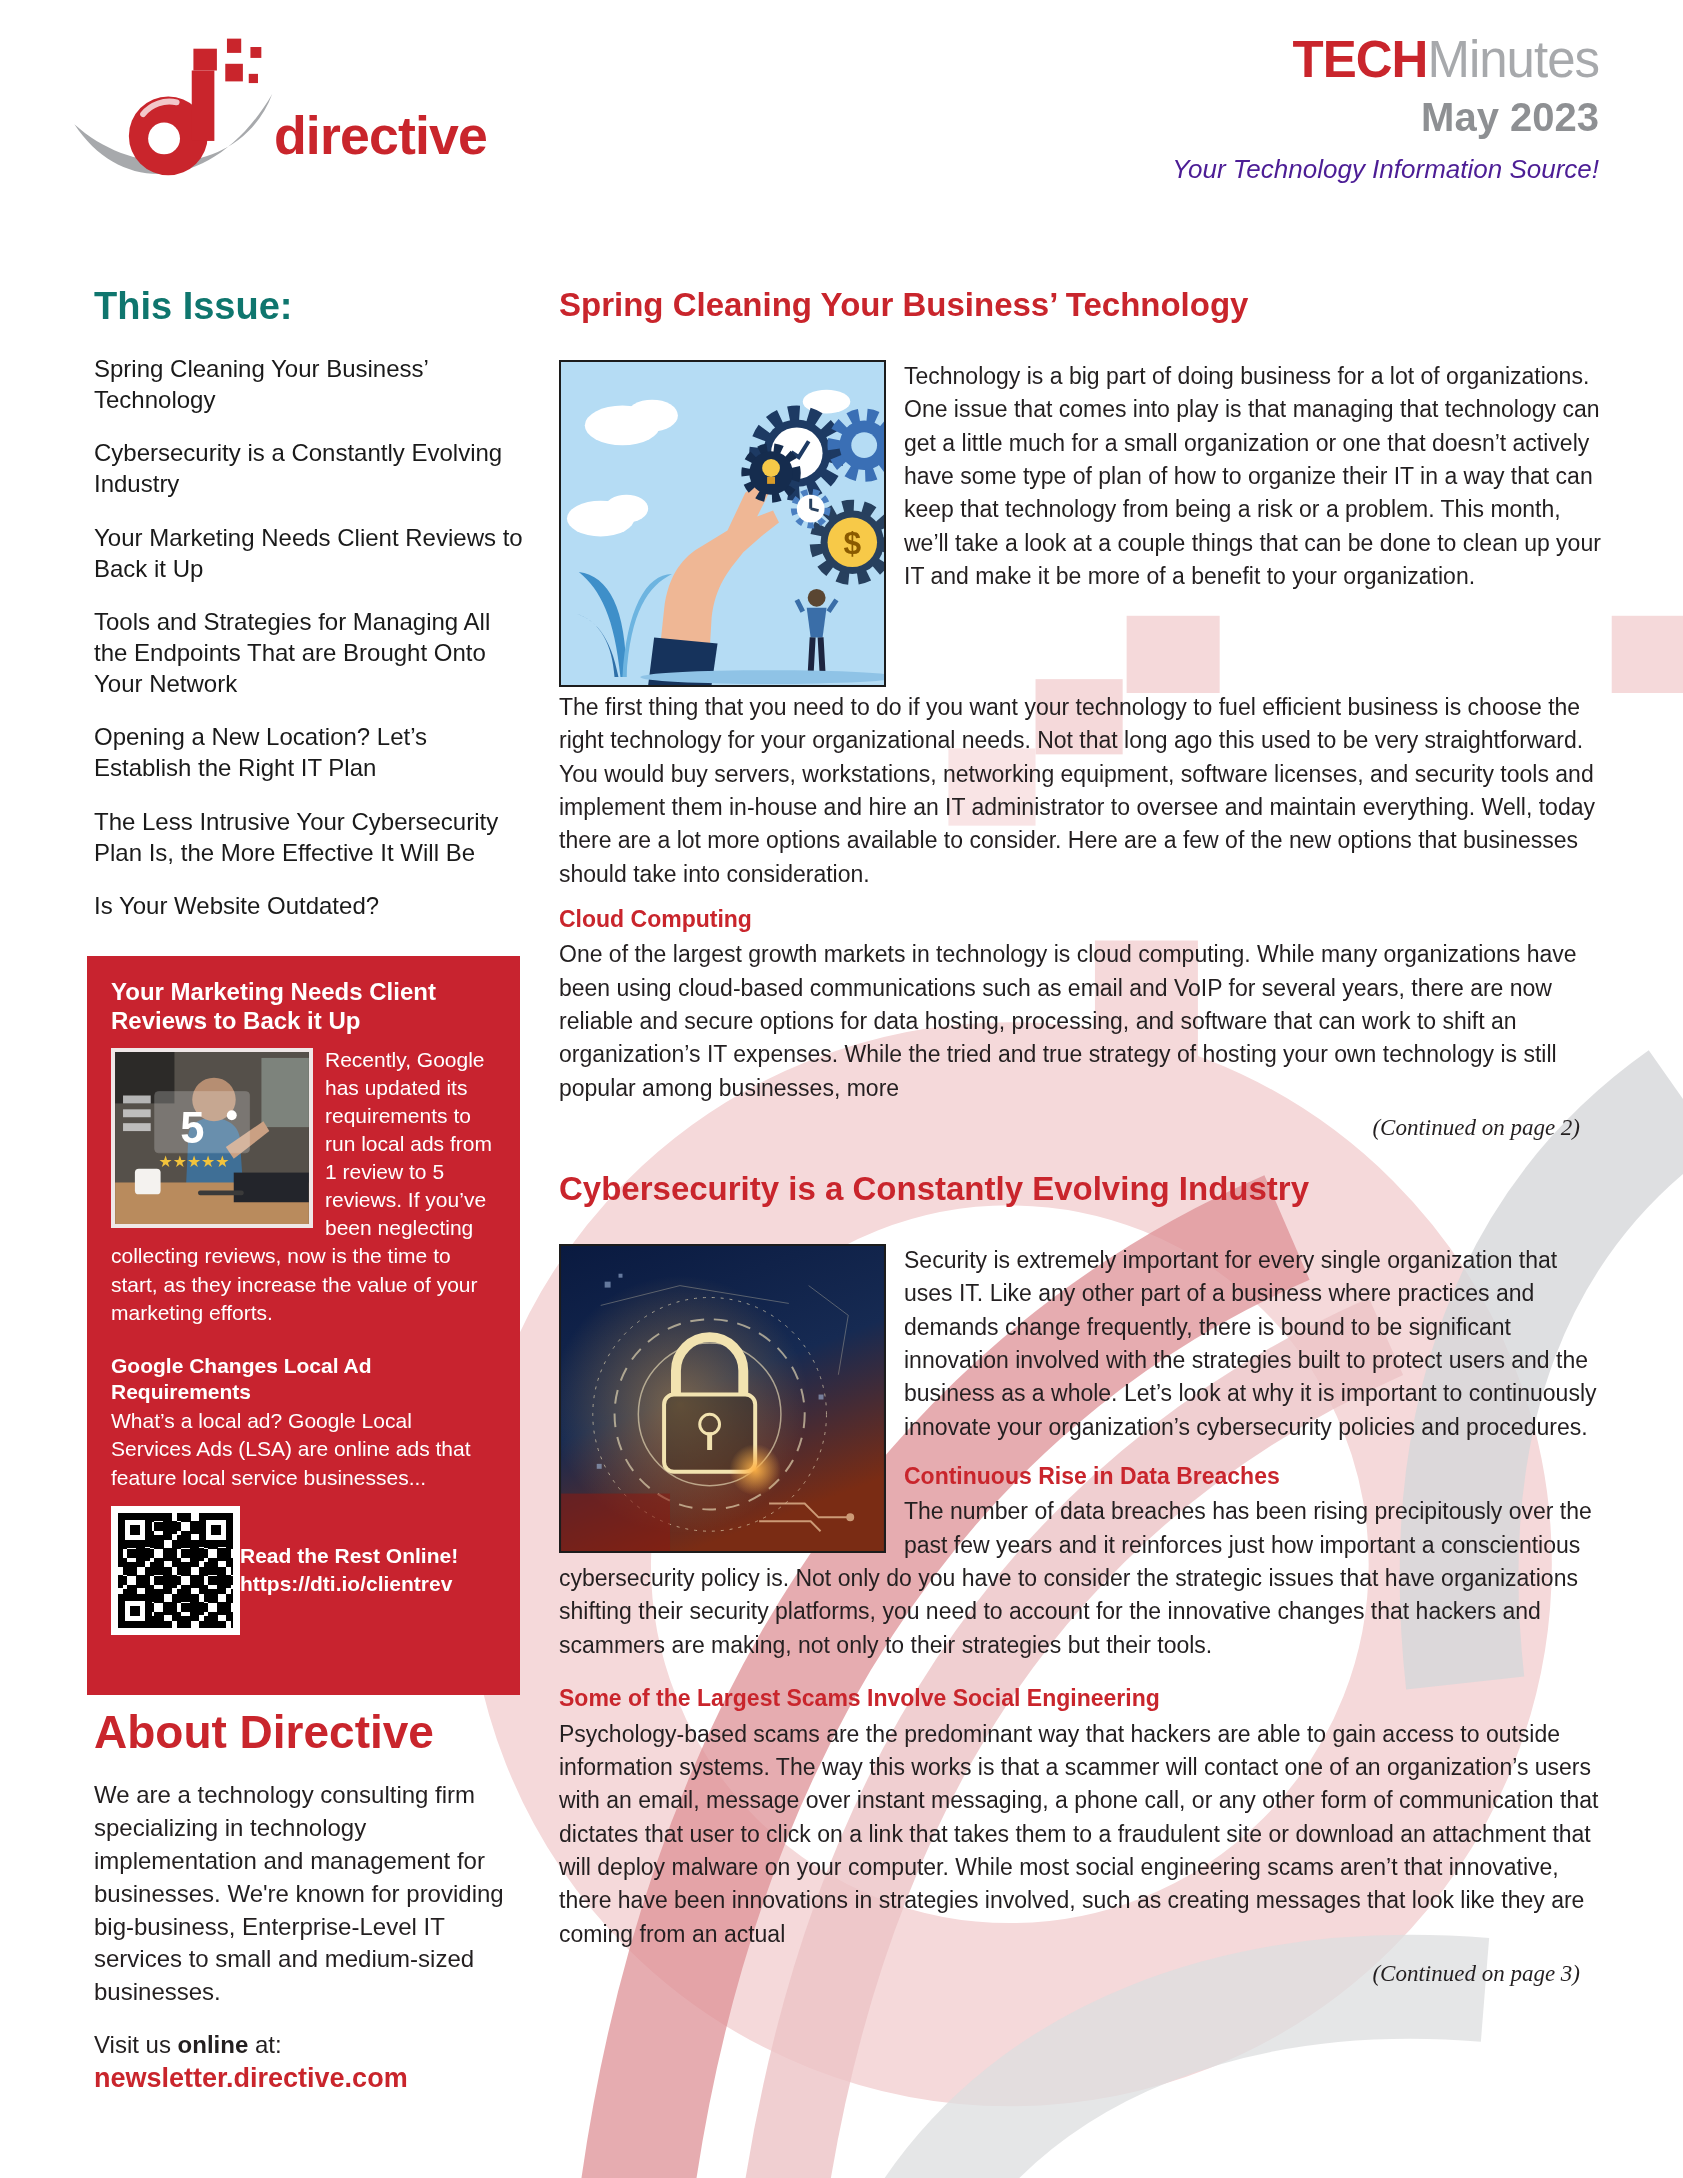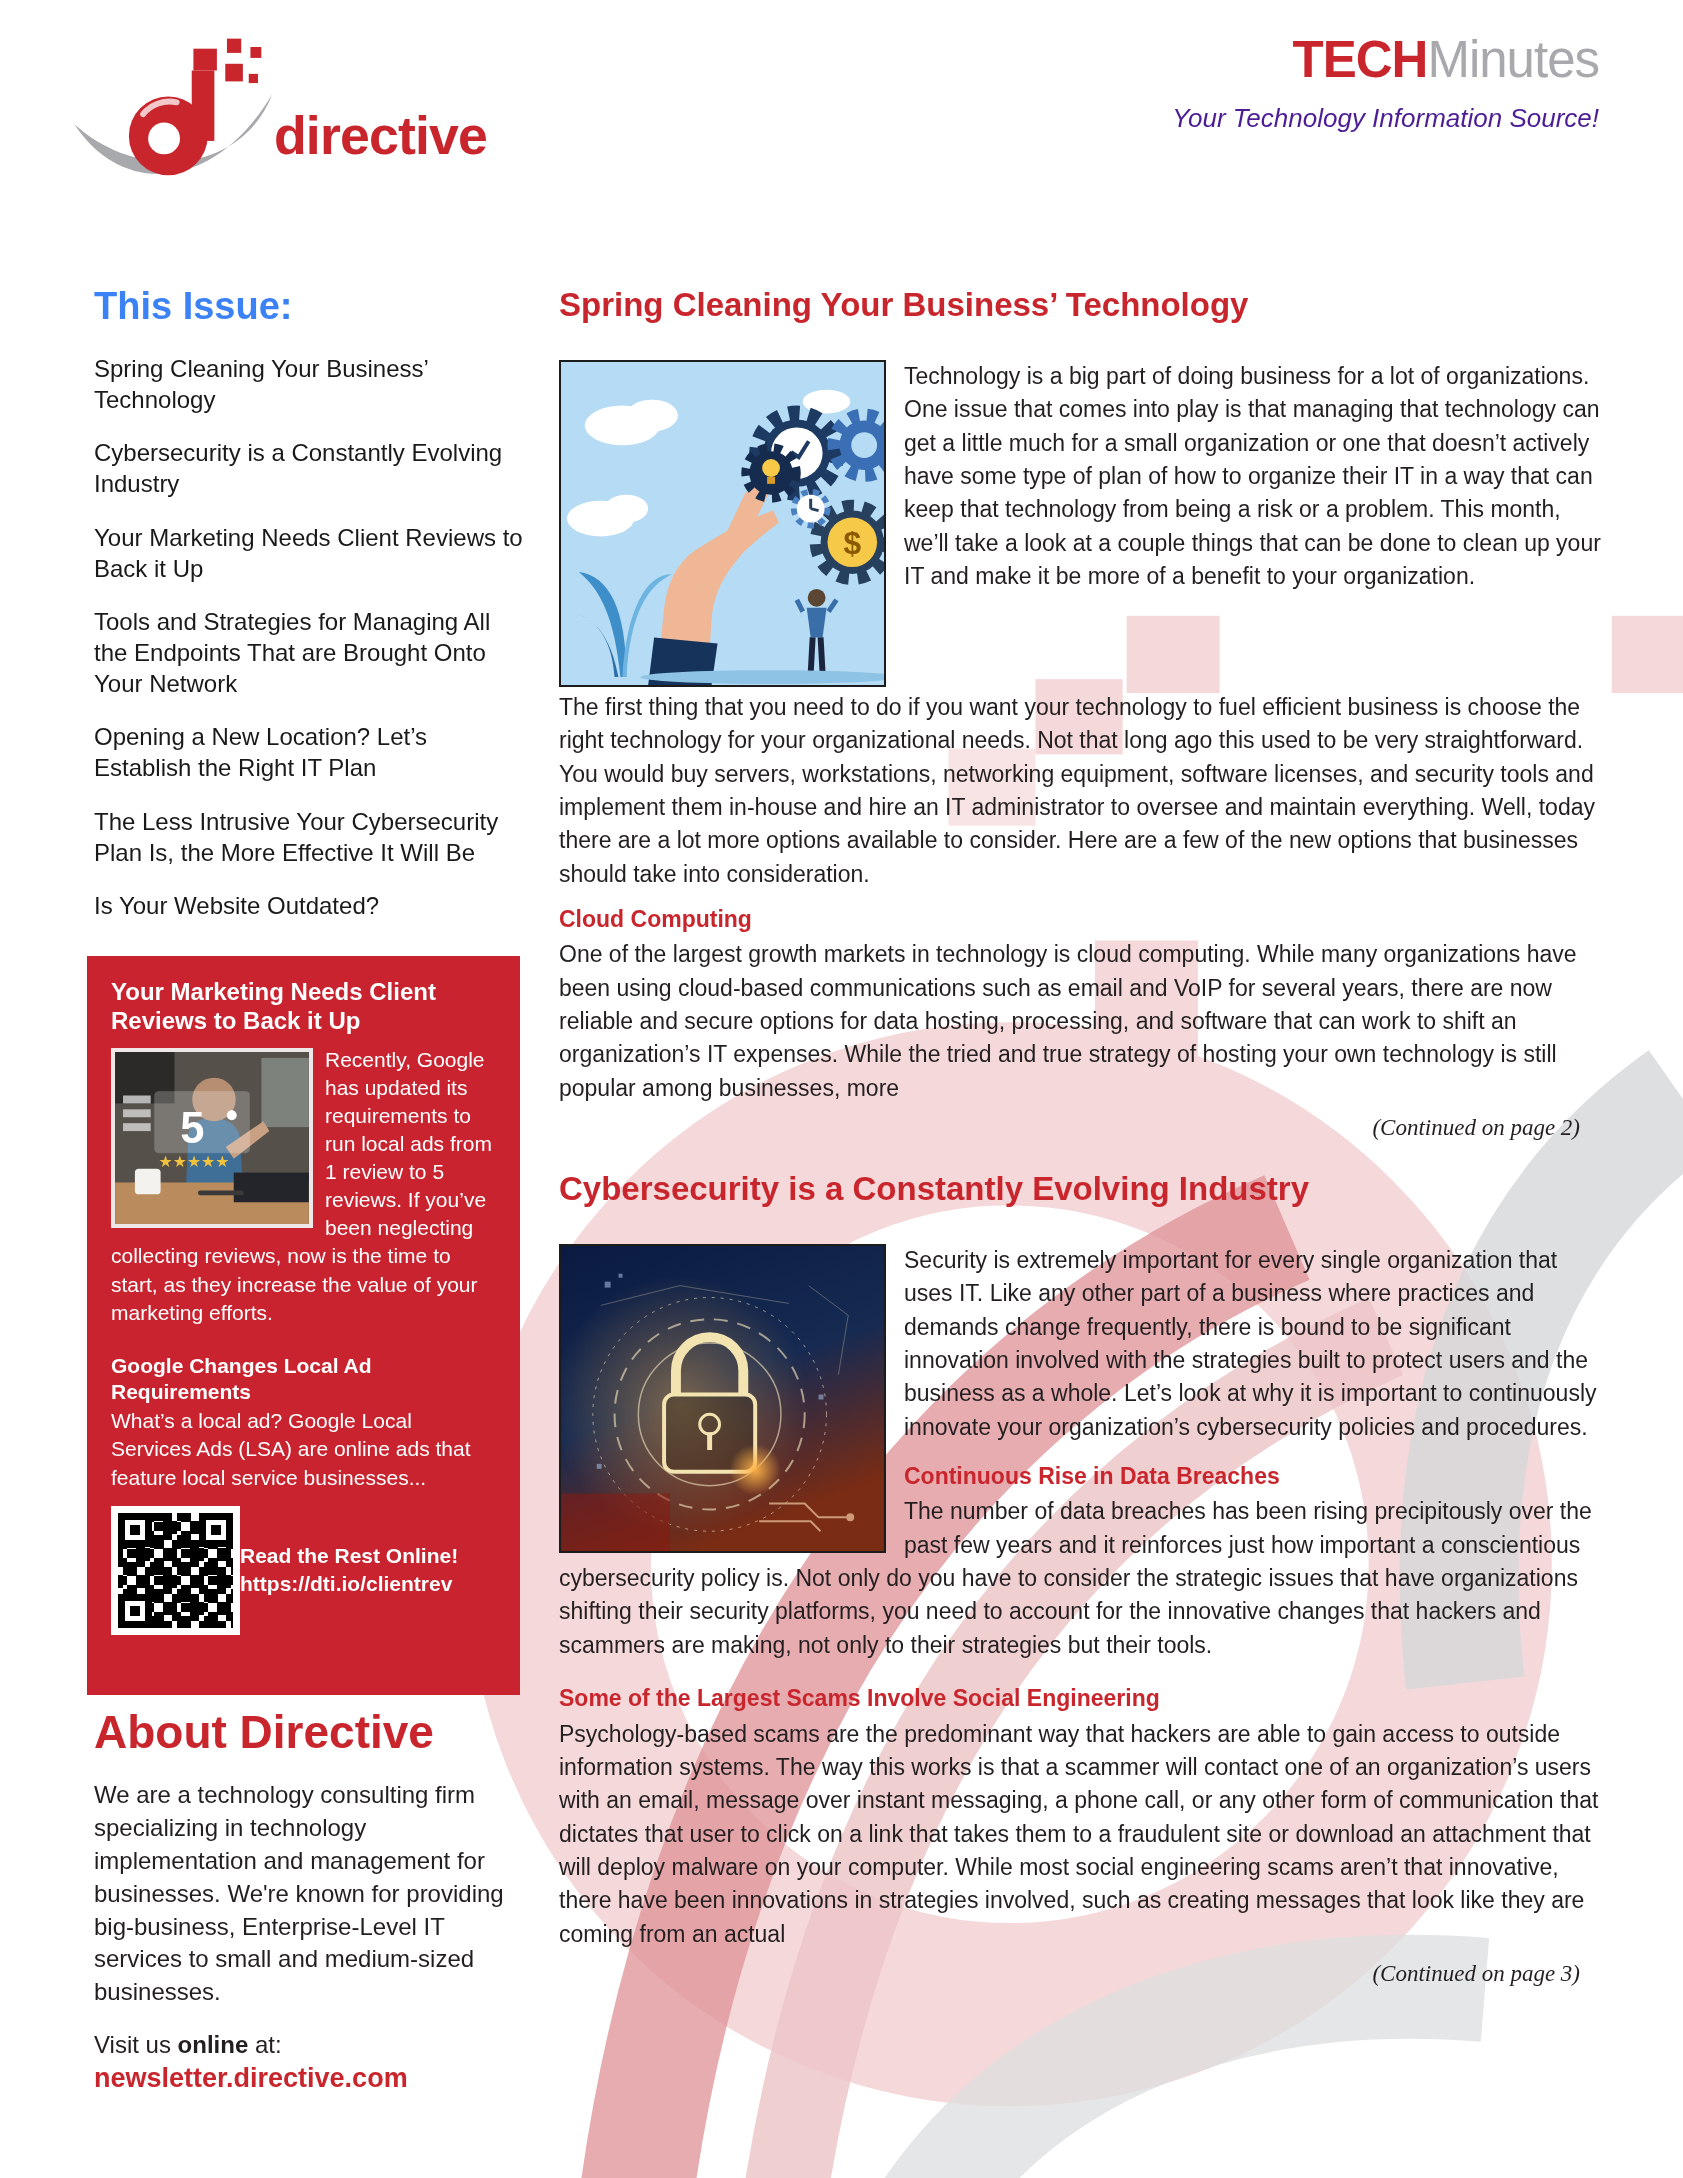--- a/index.html
+++ b/index.html
@@ -16,21 +16,21 @@
   #logo { left:71px; top:28px; width:436px; height:168px; }
   #masthead { right:84px; top:30px; text-align:right; }
   .masthead-line1 { font-size:51px; letter-spacing:-1px; }
   .masthead-red { color:#c9252c; font-weight:bold; }
   .masthead-gray { color:#a7a9ac; font-weight:normal; }
   .masthead-date { font-size:40px; font-weight:bold; color:#8e9093; margin-top:6px; }
   .masthead-tagline { font-size:26px; font-style:italic; color:#4c1d95; margin-top:14px; }
 
   
   #sidebar { left:94px; top:285px; width:432px; }
-  .issue-title { font-size:38px; font-weight:bold; color:#3b82f6; margin-bottom:26px; }
+  .issue-title { font-size:38px; font-weight:bold; color:#0f766e; margin-bottom:26px; }
   .issue-item { font-size:24px; line-height:1.28; color:#1a1a1a; margin-bottom:23px; }
 
   #promo { left:87px; top:956px; width:433px; height:739px; background:#c8232f; color:#fff; padding:22px 22px 18px 24px; }
   .promo-title { font-size:24px; font-weight:bold; line-height:1.2; margin-bottom:10px; }
   .promo-img { float:left; width:202px; height:180px; border:4px solid #efe7e7; margin:2px 12px 6px 0; background:#3a342e; }
   .promo-body { font-size:21px; line-height:1.34; }
   .promo-sub { font-size:21px; font-weight:bold; line-height:1.25; margin-top:26px; }
   .promo-body2 { font-size:21px; line-height:1.34; margin-top:2px; }
   .qr-row { display:flex; align-items:center; margin-top:14px; }
   .qr-box { width:129px; height:129px; background:#fff; padding:7px; position:relative; flex:0 0 auto; }
@@ -97,20 +97,21 @@
       <rect x="214" y="10" width="13" height="13" fill="#c9252c"></rect>
       <rect x="212" y="42" width="11" height="11" fill="#c9252c"></rect>
       <path d="M86,90 a40,40 0 0 1 40,-14" fill="none" stroke="#ffffff" stroke-width="7" stroke-linecap="round" opacity="0.75"></path>
     </g>
     <text x="242" y="138" font-family="Liberation Sans, sans-serif" font-size="64" font-weight="bold" letter-spacing="-1" fill="#c9252c">directive</text>
   </svg>
 </div>
 
 <div class="layer content" id="masthead">
   <div class="masthead-line1"><span class="masthead-red">TECH</span><span class="masthead-gray">Minutes</span></div>
+  <div class="masthead-date">May 2023</div>
   <div class="masthead-tagline">Your Technology Information Source!</div>
 </div>
 
 <div class="layer content" id="sidebar">
   <div class="issue-title">This Issue:</div>
   <div class="issue-item">Spring Cleaning Your Business’ Technology</div>
   <div class="issue-item">Cybersecurity is a Constantly Evolving Industry</div>
   <div class="issue-item">Your Marketing Needs Client Reviews to Back it Up</div>
   <div class="issue-item">Tools and Strategies for Managing All the Endpoints That are Brought Onto Your Network</div>
   <div class="issue-item">Opening a New Location? Let’s Establish the Right IT Plan</div>

